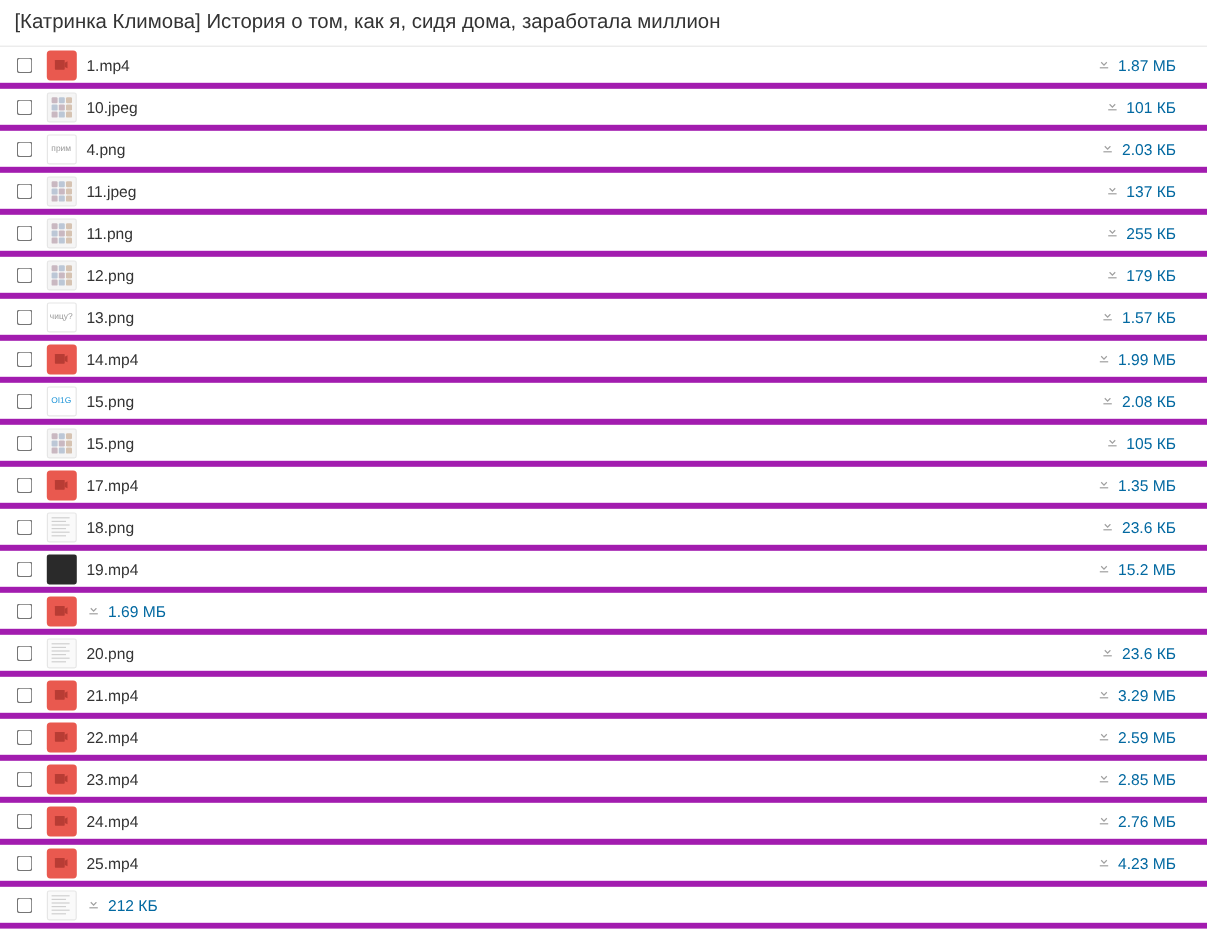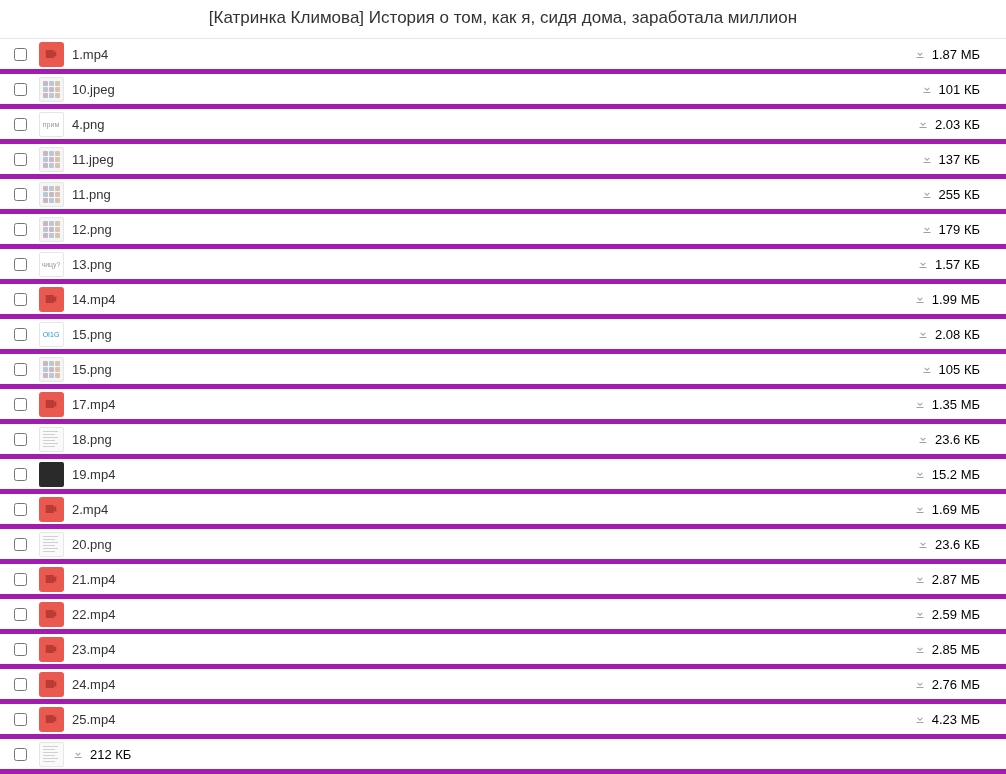--- a/index.html
+++ b/index.html
@@ -11,21 +11,20 @@
       width: 1006px;
     }
     .header {
       padding: 8px 12px 10px 12px;
       border-bottom: 1px solid #e8e8e8;
     }
     .header-title {
       font-size: 17px;
       color: #333;
       font-weight: 400;
-      text-align: center;
     }
     .file-row {
       display: flex;
       align-items: center;
       height: 35px;
       border-bottom: 5px solid #a21caf;
       padding: 0 10px 0 14px;
     }
     .checkbox-cell {
       width: 24px;
@@ -91,23 +90,23 @@
     .thumb-doc .lines span:nth-child(odd){ width:90%;}
     .thumb-doc .lines span:nth-child(even){ width:75%;}
     .name-cell {
       flex: 1 1 auto;
       color: #333;
       font-size: 13px;
       overflow: hidden; text-overflow: ellipsis; white-space: nowrap;
     }
     .size-cell {
       display: flex;
-      align-items: center;
+      align-items: flex-start;
       gap: 6px;
-      color: #000000;
+      color: #0369a1;
       font-size: 13px;
       white-space: nowrap;
       padding-right: 16px;
     }
     .dl-icon svg { width: 12px; height: 12px; display:block; }
     .dl-icon svg path, .dl-icon svg rect { fill:#a0a0a0; }
   </style>
 </head>
 <body>
 
@@ -445,21 +444,20 @@
         <input type="checkbox" style="">
       </div>
       <div class="thumb-cell">
         <div class="thumb-video">
           <svg viewBox="0 0 24 24">
             <path fill="#b83c34" d="M4 5h12a1 1 0 0 1 1 1v12a1 1 0 0 1-1 1H4a1 1 0 0 1-1-1V6a1 1 0 0 1 1-1z"></path>
             <path fill="#b83c34" d="M17 9l4-2v10l-4-2z"></path>
           </svg>
         </div>
       </div>
-      <div class="name-cell">2.mp4</div>
       <div class="size-cell">
         <span class="dl-icon">
           <svg viewBox="0 0 24 24">
             <path d="M12 3v10l4-4 1.4 1.4L12 15.8 6.6 10.4 8 9l4 4V3h0z"></path>
             <rect x="5" y="18" width="14" height="2"></rect>
           </svg>
         </span>
         <span>1.69 МБ</span>
       </div>
     </div>
@@ -503,21 +501,21 @@
         </div>
       </div>
       <div class="name-cell">21.mp4</div>
       <div class="size-cell">
         <span class="dl-icon">
           <svg viewBox="0 0 24 24">
             <path d="M12 3v10l4-4 1.4 1.4L12 15.8 6.6 10.4 8 9l4 4V3h0z"></path>
             <rect x="5" y="18" width="14" height="2"></rect>
           </svg>
         </span>
-        <span>2.87 МБ</span>
+        <span>3.29 МБ</span>
       </div>
     </div>
     <div class="file-row">
       <div class="checkbox-cell">
         <input type="checkbox" style="">
       </div>
       <div class="thumb-cell">
         <div class="thumb-video">
           <svg viewBox="0 0 24 24">
             <path fill="#b83c34" d="M4 5h12a1 1 0 0 1 1 1v12a1 1 0 0 1-1 1H4a1 1 0 0 1-1-1V6a1 1 0 0 1 1-1z"></path>

